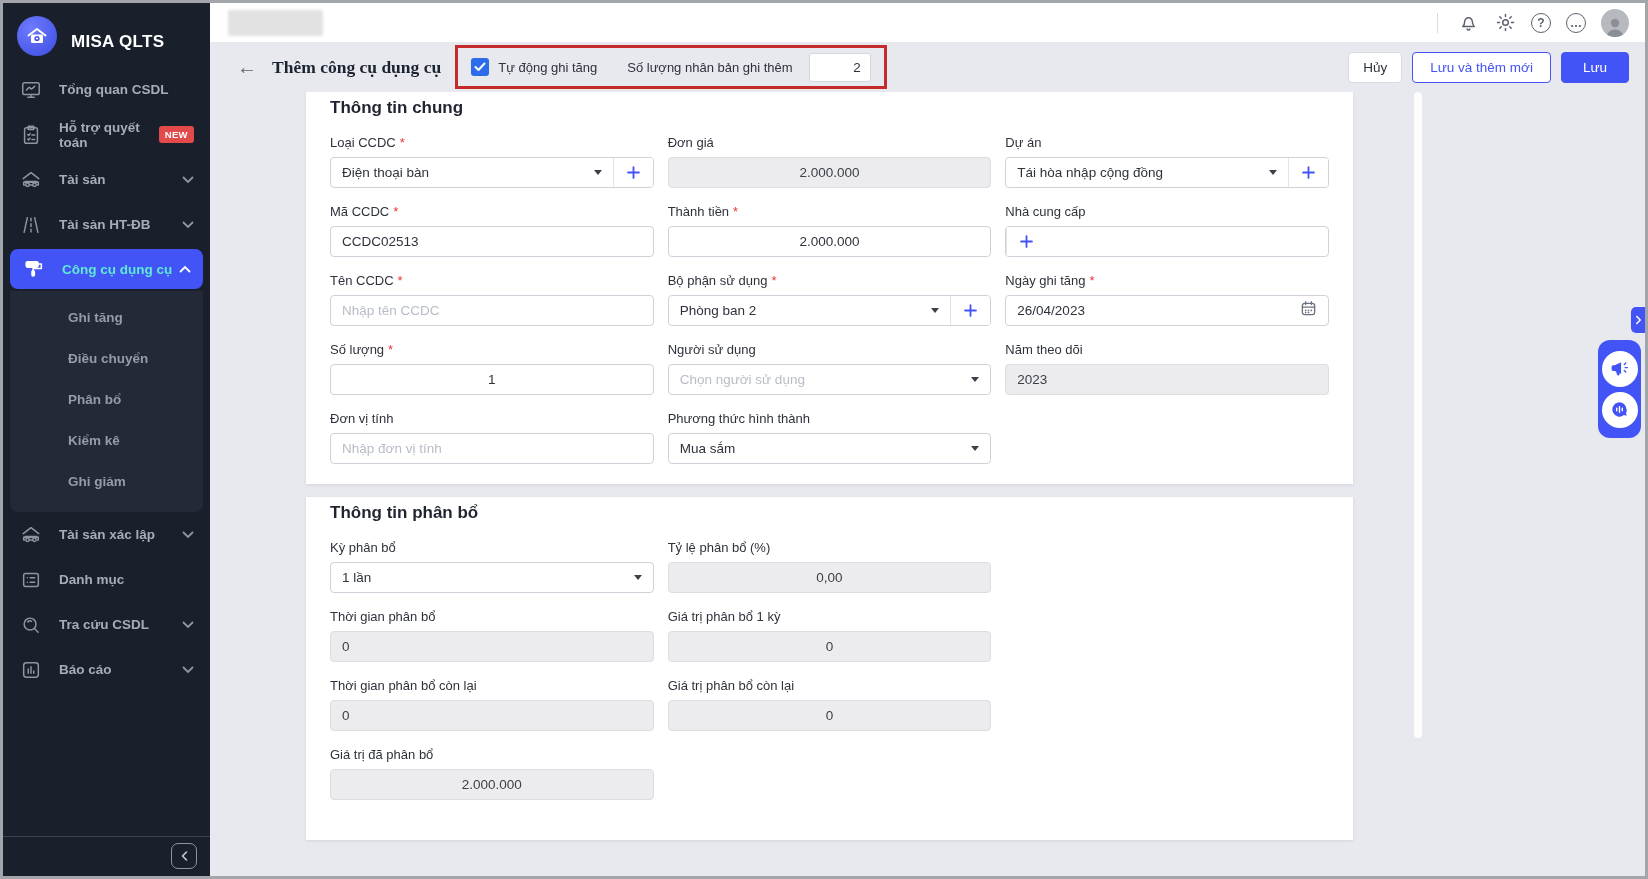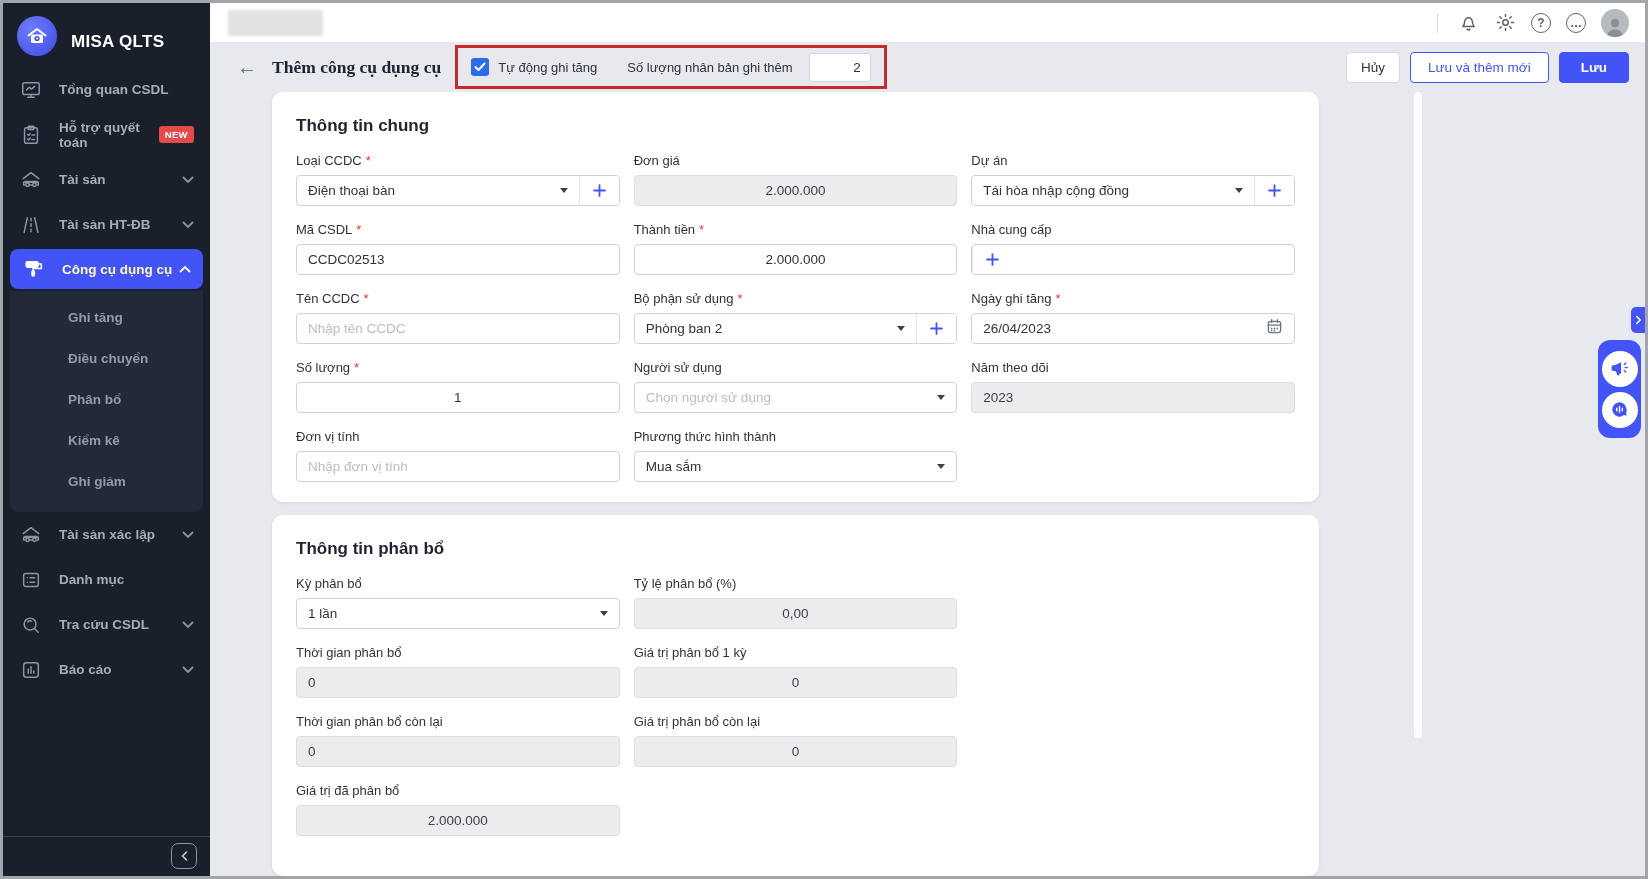--- a/index.html
+++ b/index.html
@@ -10,21 +10,21 @@
   
   .sidebar { position:absolute; left:3px; top:3px; bottom:3px; width:207px; background:#1a1f2c; display:flex; flex-direction:column; }
   .brand-row { display:flex; align-items:center; gap:14px; padding:12px 14px 10px 14px; height:64px; }
   .brand-logo { width:40px; height:40px; border-radius:50%; background:radial-gradient(circle at 35% 30%, #6d7bff, #3d4ce0); display:flex; align-items:center; justify-content:center; flex:0 0 auto; }
   .brand-name { color:#ffffff; font-size:17px; font-weight:700; letter-spacing:.3px;margin-top:12px; }
   .nav-item { display:flex; align-items:center; height:45px; padding:0 16px; color:#a6acb8; cursor:pointer; }
   .nav-item .nico { width:24px; height:24px; color:#8f96a3; flex:0 0 auto; display:flex; align-items:center; justify-content:center; }
   .nav-item .nlabel { margin-left:16px; font-size:13.5px; font-weight:700; flex:1; }
   .badge-new { background:#e34b4b; color:#fff; font-size:9.5px; font-weight:700; padding:3px 6px; border-radius:3px; letter-spacing:.4px; }
   .chev { width:12px; height:8px; color:#8f96a3; }
-  .nav-item.active { background:#4254f5; border-radius:8px; margin:2px 7px; height:40px; padding:0 12px; color:#fef9c3; }
+  .nav-item.active { background:#4254f5; border-radius:8px; margin:2px 7px; height:40px; padding:0 12px; color:#5eead4; }
   .nav-item.active .nico, .nav-item.active .chev { color:#fff; }
   .submenu { background:#232937; margin:0 7px; border-radius:0 0 8px 8px; padding:6px 0 10px 0; }
   .submenu-item { height:41px; display:flex; align-items:center; padding-left:58px; color:#959ba8; font-size:13.5px; font-weight:700; cursor:pointer; }
   .side-bottom { margin-top:auto; border-top:1px solid #3a4050; padding:6px 13px 7px 13px; display:flex; justify-content:flex-end; }
   .collapse-btn { width:26px; height:26px; border:1.5px solid #8d93a0; border-radius:7px; background:transparent; color:#c7ccd6; display:flex; align-items:center; justify-content:center; cursor:pointer; }
 
   
   .main { position:absolute; left:210px; top:3px; right:3px; bottom:3px; }
   .topbar { height:39px; background:#ffffff; display:flex; align-items:center; padding:0 16px 0 18px; }
   .redacted { width:95px; height:26px; background:#e2e2e2; border-radius:2px; filter:blur(1.5px); }
@@ -40,25 +40,25 @@
   .page-title { margin-left:15px; font-size:17.5px; font-weight:700; color:#1c2330; white-space:nowrap;font-family:Liberation Serif, serif; }
   .hl-group { margin-left:14px; display:flex; align-items:center; border:3px solid #c52b2b; height:44px; padding:0 13px; }
   .cbx { width:18px; height:18px; background:#2d6ce8; border-radius:3px; display:flex; align-items:center; justify-content:center; cursor:pointer; flex:0 0 auto; }
   .hl-label { margin-left:9px; font-size:13px; color:#2e323b; white-space:nowrap; }
   .hl-label2 { margin-left:30px; font-size:13px; color:#2e323b; white-space:nowrap; }
   .hl-input { margin-left:16px; width:62px; height:29px; border:1px solid #d3d7dd; border-radius:3px; background:#fff; text-align:right; padding:0 9px; font-size:13.5px; color:#2e323b; font-family:inherit; }
   .title-actions { margin-left:auto; display:flex; align-items:center; gap:10px; }
   .btn { height:31px; border-radius:4px; font-size:13.5px; font-family:inherit; cursor:pointer; white-space:nowrap; }
   .btn-plain { background:#fff; border:1px solid #d7dae0; color:#2e323b; padding:0 14px; }
   .btn-outline { background:#fff; border:1px solid #4254f5; color:#4254f5; padding:0 17px; }
-  .btn-primary { background:#4254f5; border:1px solid #4254f5; color:#fff; font-weight:700; padding:0 21px; }
+  .btn-primary { background:#4254f5; border:1px solid #4254f5; color:#fff; font-weight:400; padding:0 21px; }
 
   
   .content { position:absolute; left:0; top:89px; right:0; bottom:0; overflow:hidden; }
-  .card { position:relative; margin-left:62px; width:1047px; background:#ffffff; border-radius:11px; box-shadow:0 1px 3px rgba(30,40,60,.10); padding:24px 24px 20px 24px; }
+  .card { position:relative; margin-left:96px; width:1047px; background:#ffffff; border-radius:0; box-shadow:0 1px 3px rgba(30,40,60,.10); padding:6px 24px 20px 24px; }
   .card + .card { margin-top:13px; }
   .card-title { font-size:17px; font-weight:700; color:#1f2430; margin-bottom:16px; }
   .form-grid { display:grid; grid-template-columns:repeat(3,1fr); column-gap:14px; row-gap:15px; }
   .fld-label { font-size:13px; color:#2e323b; margin-bottom:7px; height:16px; display:flex; align-items:center; }
   .req { color:#e53935; margin-left:4px; }
   .inp { width:100%; height:31px; border:1px solid #ced3da; border-radius:4px; background:#fff; font-size:13.5px; color:#2e323b; padding:0 11px; font-family:inherit; }
   .inp::placeholder { color:#b7bdc7; }
   .inp.right { text-align:center; }
   .inp.disabled { background:#ececee; border-color:#dadde2; color:#3c4048; }
   .combo-group { display:flex; height:31px; border:1px solid #ced3da; border-radius:4px; background:#fff; overflow:hidden; }
@@ -323,21 +323,21 @@
               <div class="plus-seg">
                   <svg width="13" height="13" viewBox="0 0 12 12">
                     <path d="M6 1v10M1 6h10" stroke="currentColor" stroke-width="1.7" stroke-linecap="round"></path>
                   </svg>
                 </div>
             </div>
           </div>
 
           <div>
             <div class="fld-label">
-                <span>Mã CSDL</span>
+                <span>Mã CCDC</span>
                 <span class="req">*</span>
               </div>
             <input class="inp" value="CCDC02513" style="">
           </div>
 
           <div>
             <div class="fld-label">
                 <span>Thành tiền</span>
                 <span class="req">*</span>
               </div>

